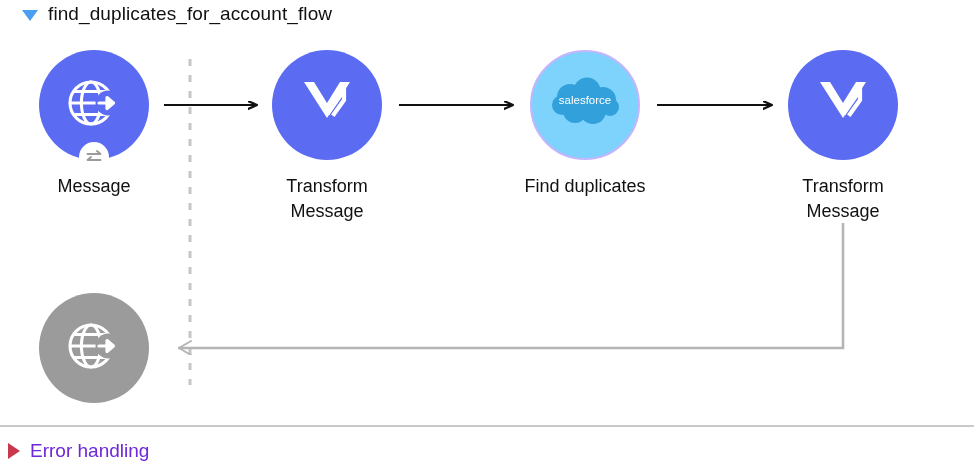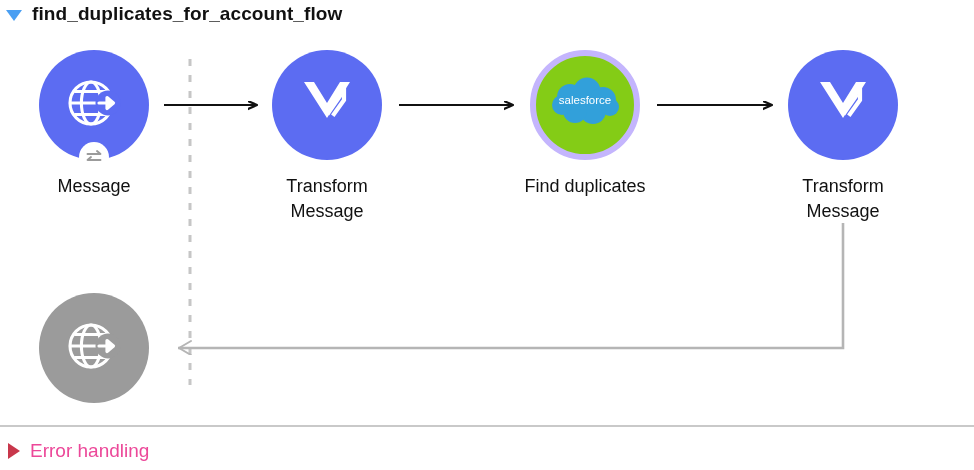--- a/index.html
+++ b/index.html
@@ -18,22 +18,21 @@
 
   
   .flow-header {
     position: absolute;
     left: 0;
     top: 0;
     height: 28px;
     display: flex;
     align-items: center;
     gap: 10px;
-    padding-left: 6px;
-    font-weight: bold;
+    padding-left: 22px;
   }
   .tri-down {
     width: 0; height: 0;
     border-left: 8px solid transparent;
     border-right: 8px solid transparent;
     border-top: 11px solid #4a9ff2;
     margin-top: 2px;
   }
   .flow-title {
     font-size: 19px;
@@ -68,21 +67,21 @@
     border-radius: 50%;
     margin: 0 auto;
     position: relative;
     display: flex;
     align-items: center;
     justify-content: center;
     box-sizing: border-box;
   }
   .circle.purple { background: #5c6cf2; }
   .circle.gray   { background: #9b9b9b; }
-  .circle.ring   { background: #84cc16; border: 6px solid #c4b5fd; text-decoration: underline; }
+  .circle.ring   { background: #7dd3fc; border: 2px solid #c4b5fd; text-decoration: underline; }
 
   .node-label {
     margin-top: 14px;
     font-size: 18px;
     line-height: 25px;
     color: #111111;
     white-space: pre-line;
   }
 
   .badge {
@@ -119,21 +118,21 @@
     padding-left: 8px;
   }
   .tri-right {
     width: 0; height: 0;
     border-top: 8px solid transparent;
     border-bottom: 8px solid transparent;
     border-left: 12px solid #c8374b;
   }
   .error-label {
     font-size: 19px;
-    color: #ec4899;
+    color: #6d28d9;
     white-space: nowrap;
   }
 </style>
 </head>
 <body>
 
 <div class="flow-header">
   <div class="tri-down"></div>
   <div class="flow-title">find_duplicates_for_account_flow</div>
 </div>

